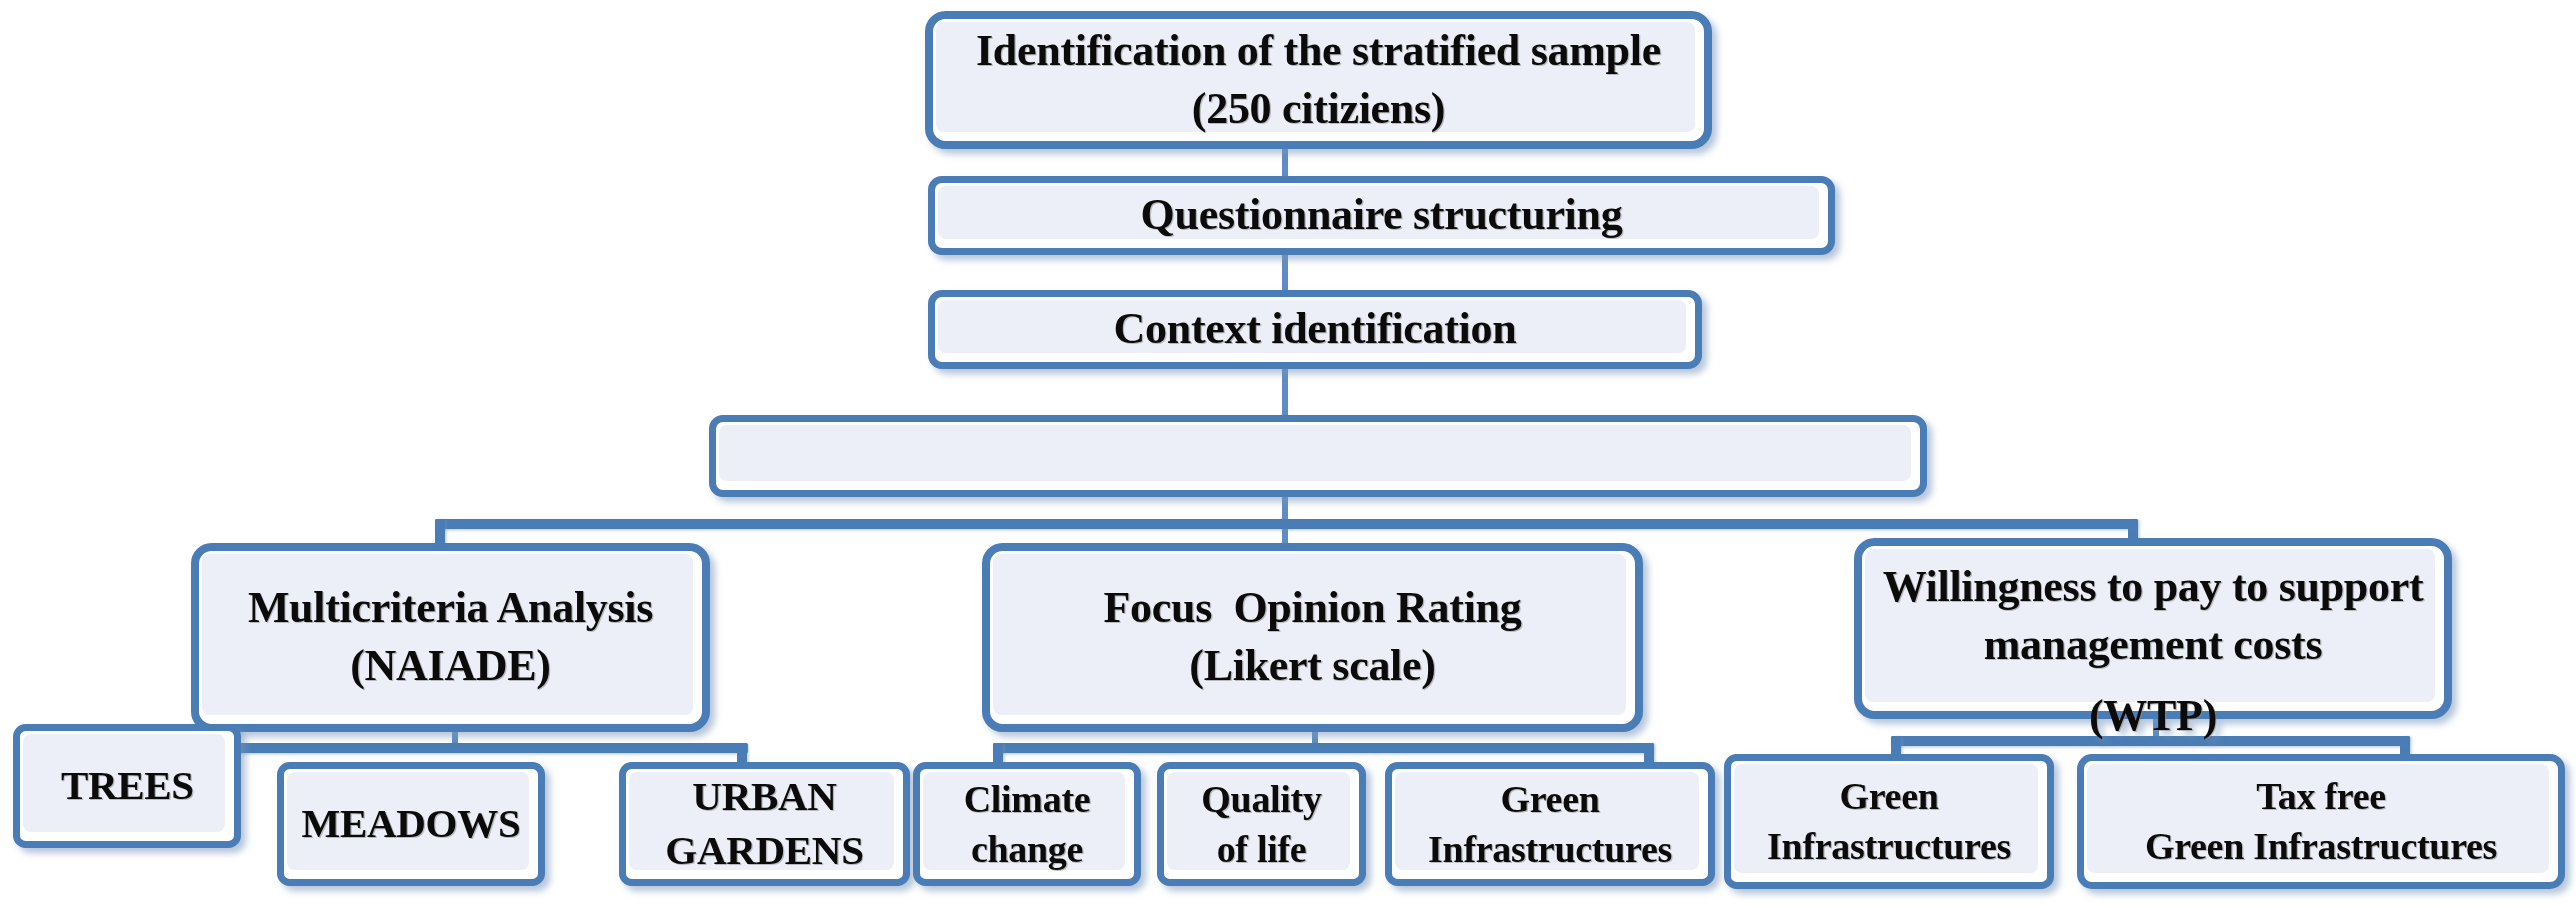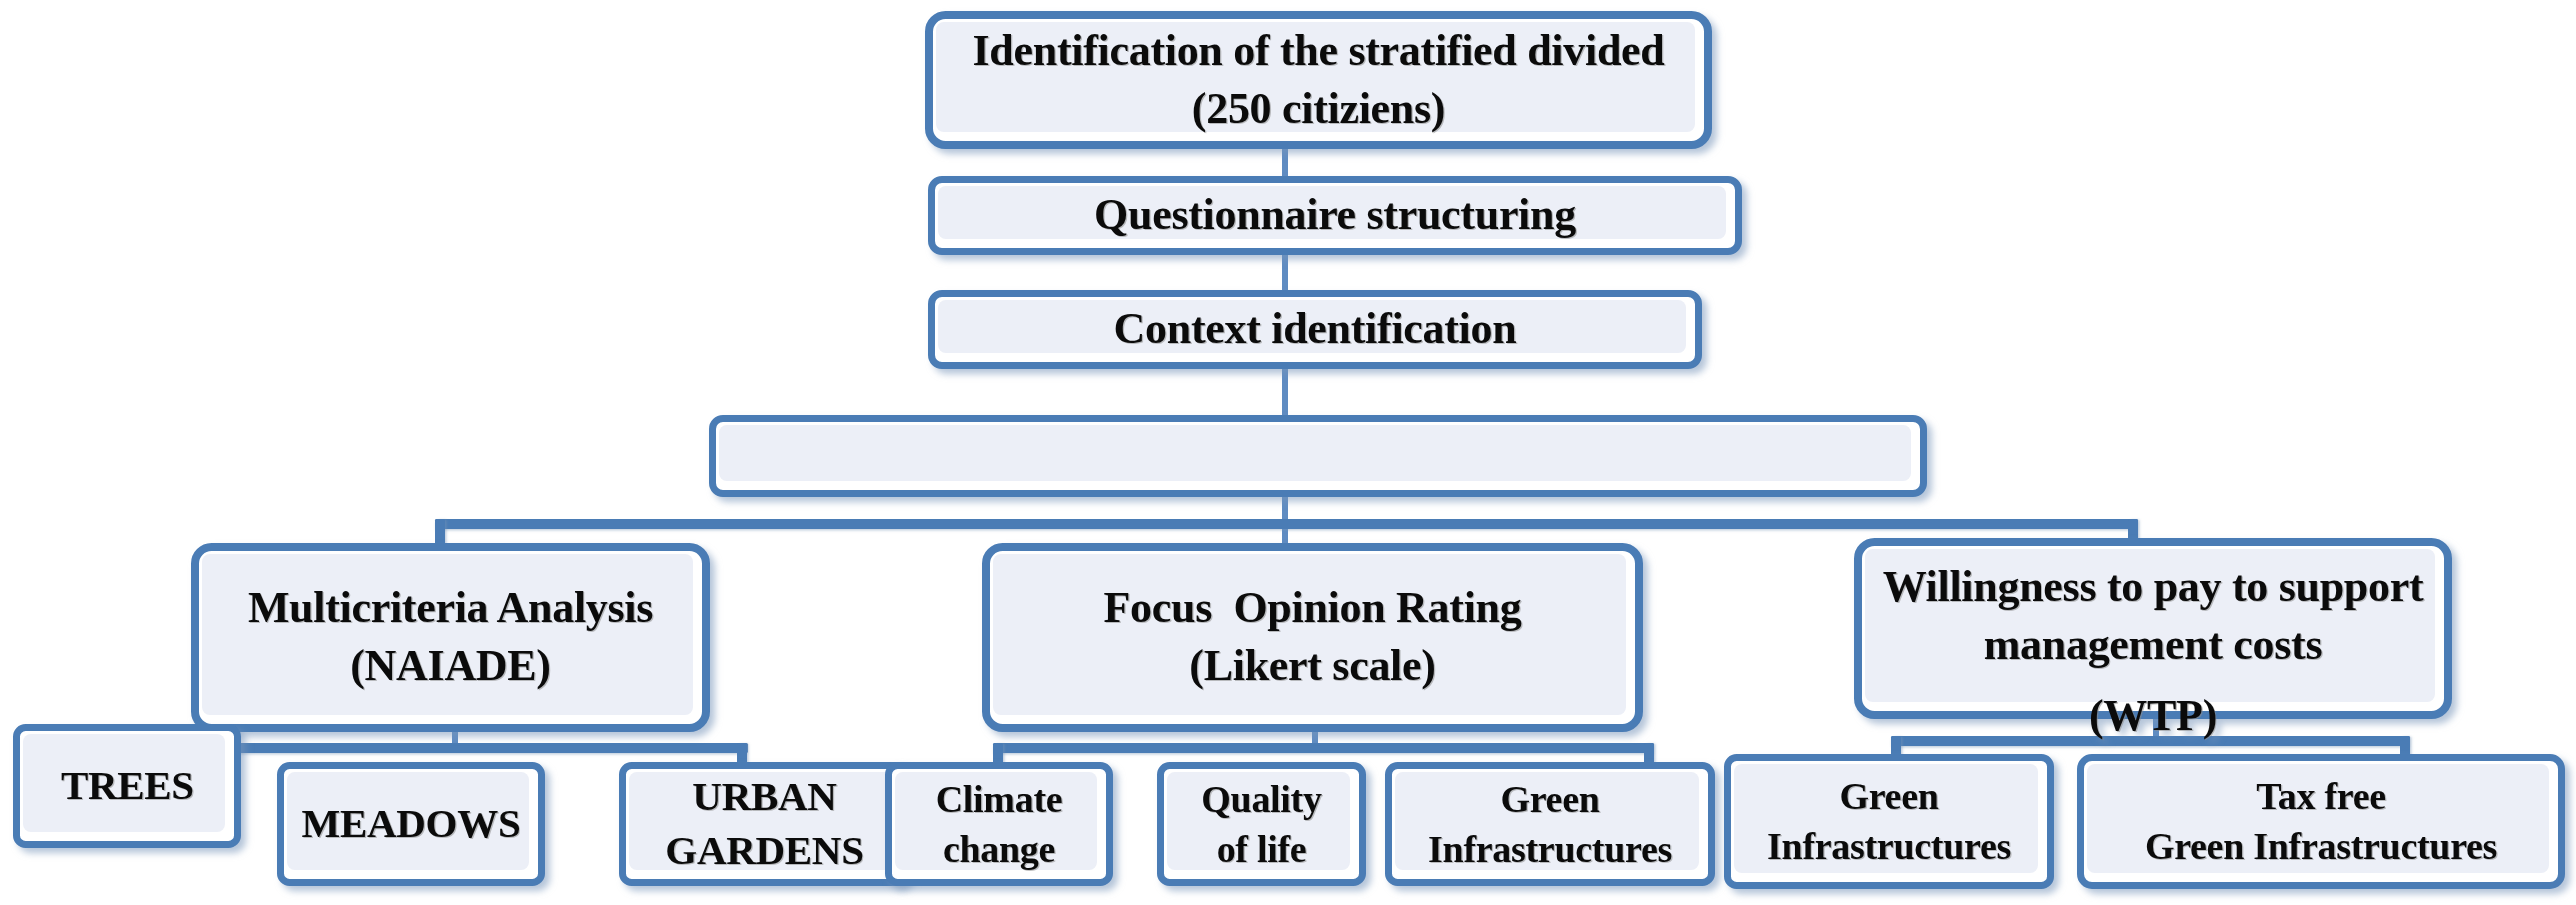--- a/index.html
+++ b/index.html
@@ -126,26 +126,26 @@
   <div class="conn conn-v" style="left:1644px; top:743px; height:22px;"></div>
 
   <div class="conn-thin-v" style="left:2153px; top:713px; height:23.6px;"></div>
   <div class="conn conn-h" style="left:1891px; top:736px; width:519px;"></div>
   <div class="conn conn-v" style="left:1891px; top:736px; height:22px;"></div>
   <div class="conn conn-v" style="left:2400px; top:736px; height:22px;"></div>
 
   <div class="node" style="left:925px; top:11px; width:787px; height:138px;">
     <div class="node-inner"></div>
     <div class="node-label fs-big">
-      <span class="ln">Identification of the stratified divided</span>
+      <span class="ln">Identification of the stratified sample</span>
       <span class="ln">(250 citiziens)</span>
     </div>
   </div>
 
-  <div class="node thin" style="left:928px; top:176px; width:814px; height:79px;">
+  <div class="node thin" style="left:928px; top:176px; width:907px; height:79px;">
     <div class="node-inner"></div>
     <div class="node-label fs-big">
       <span class="ln">Questionnaire structuring</span>
     </div>
   </div>
 
   <div class="node thin" style="left:928px; top:290px; width:774px; height:79px;">
     <div class="node-inner"></div>
     <div class="node-label fs-big">
       <span class="ln">Context identification</span>
@@ -196,21 +196,21 @@
   </div>
 
   <div class="node thinner" style="left:619px; top:762px; width:291px; height:124px;">
     <div class="node-inner"></div>
     <div class="node-label fs-mid">
       <span class="ln">URBAN</span>
       <span class="ln">GARDENS</span>
     </div>
   </div>
 
-  <div class="node thinner" style="left:885px; top:762px; width:228px; height:124px;">
+  <div class="node thinner" style="left:913px; top:762px; width:228px; height:124px;">
     <div class="node-inner"></div>
     <div class="node-label fs-small">
       <span class="ln">Climate</span>
       <span class="ln">change</span>
     </div>
   </div>
 
   <div class="node thinner" style="left:1157px; top:762px; width:209px; height:124px;">
     <div class="node-inner"></div>
     <div class="node-label fs-small">

